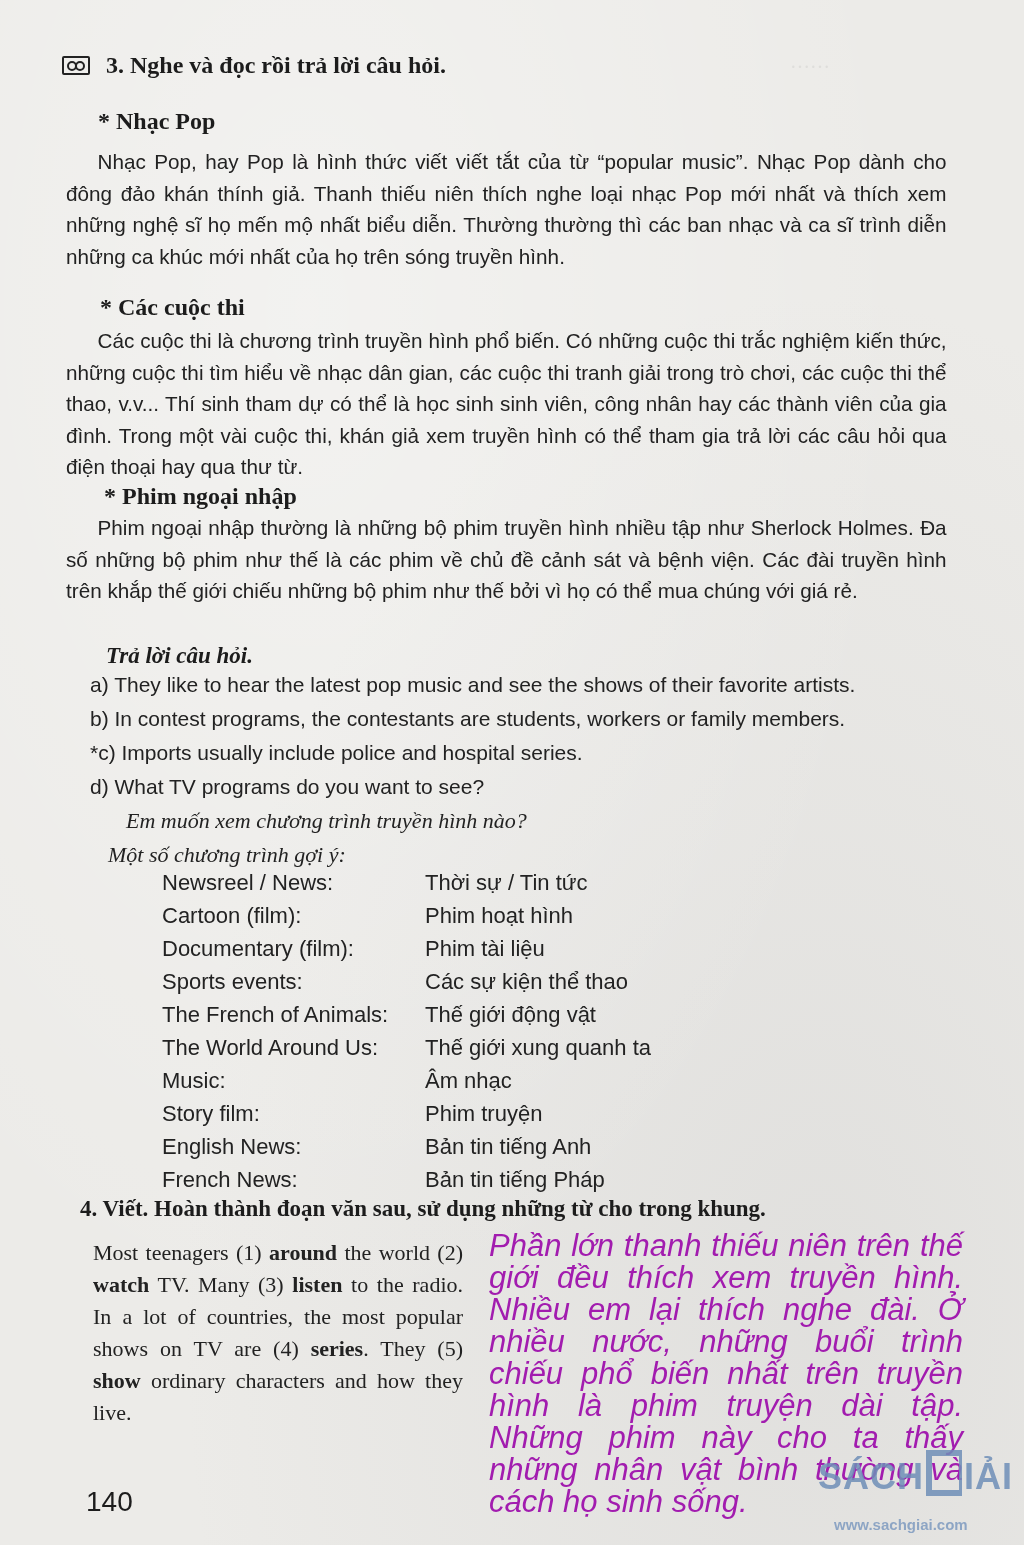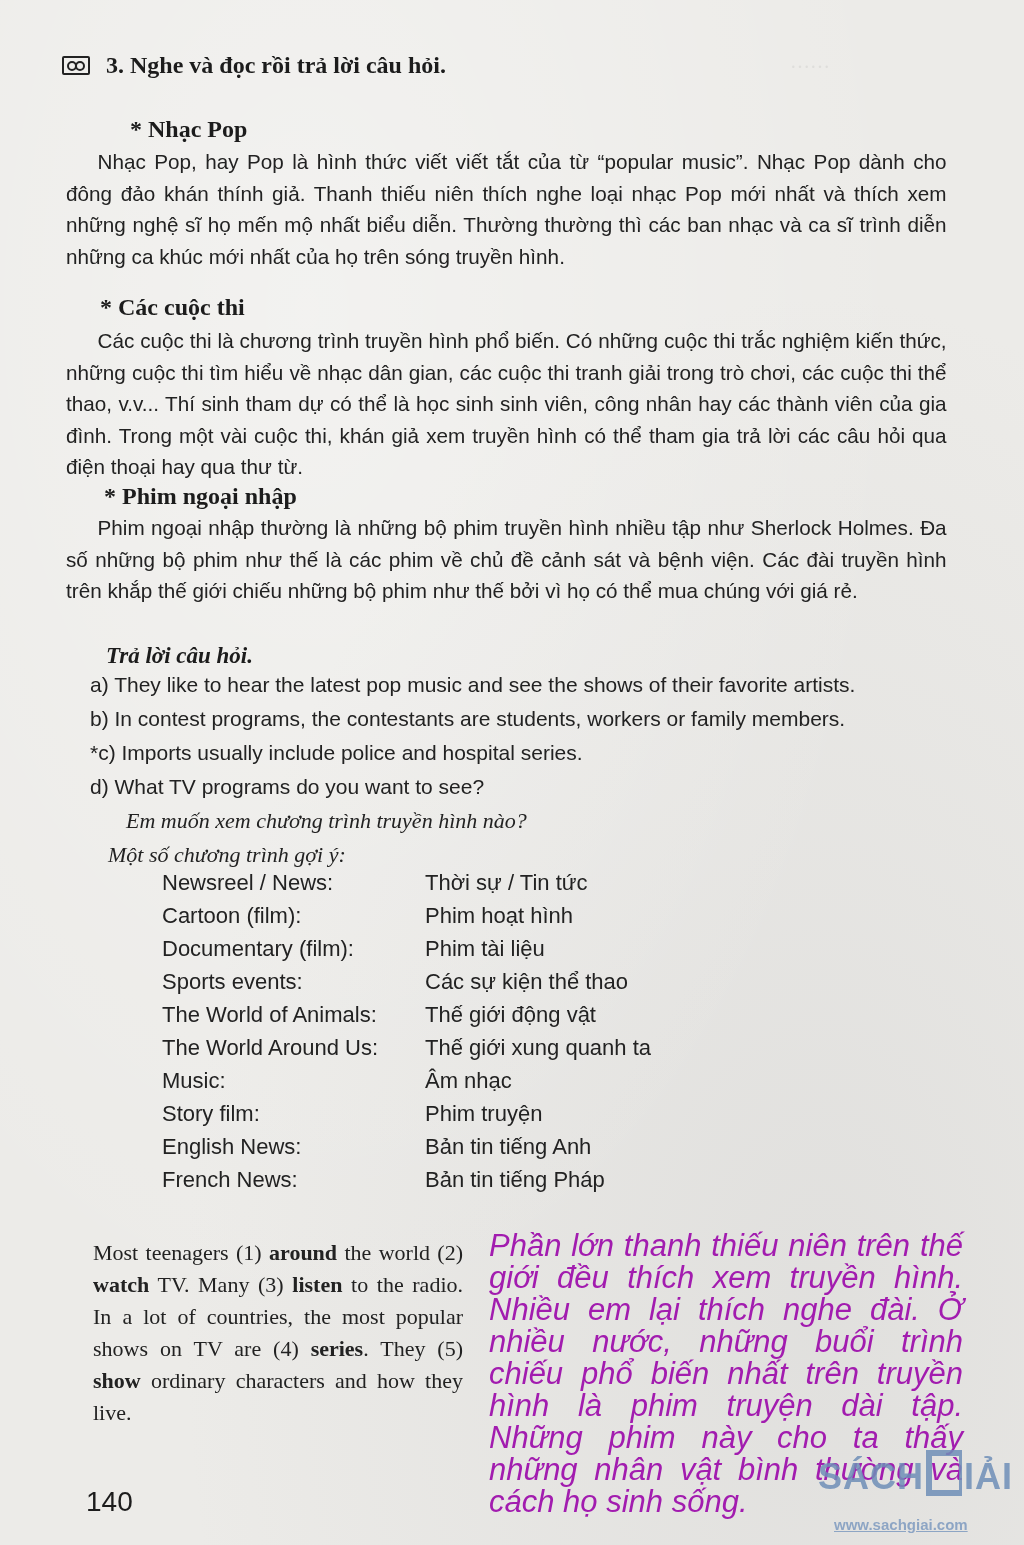--- a/index.html
+++ b/index.html
@@ -42,38 +42,38 @@
 
   .fill-en { position: absolute; left: 93px; top: 1237px; width: 370px; font-family: "Liberation Serif", serif; font-size: 22px; line-height: 32px; text-align: justify; text-align-last: left; color: #222; }
   .fill-en b { font-weight: bold; }
   .fill-vi { position: absolute; left: 489px; top: 1230px; width: 474px; font-family: Liberation Sans, sans-serif; font-style: italic; font-size: 31px; line-height: 32px; text-align: justify; color: #a21caf; }
 
   .page-num { left: 86px; top: 1486px; font-family: "Liberation Sans", sans-serif; font-size: 28px; }
 
   .watermark { position: absolute; left: 818px; top: 1440px; width: 200px; height: 100px; }
   .wm-text { position: absolute; left: 0; top: 14px; font-family: "Liberation Sans", sans-serif; font-weight: bold; font-size: 36px; color: #6f8fb8; letter-spacing: 1px; opacity: 0.85; display: flex; align-items: center; }
   .wm-logo { display: inline-block; width: 36px; height: 46px; border: 6px solid #6f8fb8; border-right-width: 3px; box-sizing: border-box; margin: 0 2px; position: relative; top: -4px; }
-  .wm-url { position: absolute; left: 16px; top: 76px; font-family: "Liberation Sans", sans-serif; font-weight: bold; font-size: 15px; color: #7f9bc0; opacity: 0.85; text-decoration: underline; }
+  .wm-url { position: absolute; left: 16px; top: 76px; font-family: "Liberation Sans", sans-serif; font-weight: bold; font-size: 15px; color: #7f9bc0; opacity: 0.85; }
 
   .ghost { position: absolute; color: rgba(120,120,120,0.12); font-family: "Liberation Serif", serif; font-size: 20px; white-space: nowrap; }
 </style>
 </head>
 <body>
 
 <div class="page">
 
   <div class="ghost" style="left:790px;top:50px;">……</div>
 
   <div class="abs ex-title">
     <span class="tape-icon"></span>
     <span>3. Nghe và đọc rồi trả lời câu hỏi.</span>
   </div>
 
 
-  <div class="abs subhead" style="left:98px;top:116px;margin-left:32px;">* Nhạc Pop</div>
+  <div class="abs subhead" style="left:98px;top:108px;">* Nhạc Pop</div>
   <div class="para" style="top:146px;"><span class="indent"></span><span>Nhạc Pop, hay Pop là hình thức viết viết tắt của từ “popular music”. Nhạc Pop dành cho đông đảo khán thính giả. Thanh thiếu niên thích nghe loại nhạc Pop mới nhất và thích xem những nghệ sĩ họ mến mộ nhất biểu diễn. Thường thường thì các ban nhạc và ca sĩ trình diễn những ca khúc mới nhất của họ trên sóng truyền hình.</span></div>
 
   <div class="abs subhead" style="left:100px;top:294px;">* Các cuộc thi</div>
   <div class="para" style="top:325px;"><span class="indent"></span><span>Các cuộc thi là chương trình truyền hình phổ biến. Có những cuộc thi trắc nghiệm kiến thức, những cuộc thi tìm hiểu về nhạc dân gian, các cuộc thi tranh giải trong trò chơi, các cuộc thi thể thao, v.v... Thí sinh tham dự có thể là học sinh sinh viên, công nhân hay các thành viên của gia đình. Trong một vài cuộc thi, khán giả xem truyền hình có thể tham gia trả lời các câu hỏi qua điện thoại hay qua thư từ.</span></div>
 
   <div class="abs subhead" style="left:104px;top:483px;">* Phim ngoại nhập</div>
   <div class="para" style="top:512px;"><span class="indent"></span><span>Phim ngoại nhập thường là những bộ phim truyền hình nhiều tập như Sherlock Holmes. Đa số những bộ phim như thế là các phim về chủ đề cảnh sát và bệnh viện. Các đài truyền hình trên khắp thế giới chiếu những bộ phim như thế bởi vì họ có thể mua chúng với giá rẻ.</span></div>
 
   <div class="abs italic-head">Trả lời câu hỏi.</div>
 
@@ -97,21 +97,21 @@
       </div>
     <div class="row">
         <span class="en">Documentary (film):</span>
         <span>Phim tài liệu</span>
       </div>
     <div class="row">
         <span class="en">Sports events:</span>
         <span>Các sự kiện thể thao</span>
       </div>
     <div class="row">
-        <span class="en">The World of Animals:</span>
+        <span class="en">The French of Animals:</span>
         <span>Thế giới động vật</span>
       </div>
     <div class="row">
         <span class="en">The World Around Us:</span>
         <span>Thế giới xung quanh ta</span>
       </div>
     <div class="row">
         <span class="en">Music:</span>
         <span>Âm nhạc</span>
       </div>
@@ -122,20 +122,21 @@
     <div class="row">
         <span class="en">English News:</span>
         <span>Bản tin tiếng Anh</span>
       </div>
     <div class="row">
         <span class="en">French News:</span>
         <span>Bản tin tiếng Pháp</span>
       </div>
   </div>
 
+  <div class="abs ex4-title">4.  Viết. Hoàn thành đoạn văn sau, sử dụng những từ cho trong khung.</div>
 
   <div class="fill-en"><span>Most teenagers (1) </span><b>around</b><span> the world (2) </span><b>watch</b><span> TV. Many (3) </span><b>listen</b><span> to the radio. In a lot of countries, the most popular shows on TV are (4) </span><b>series</b><span>. They (5) </span><b>show</b><span> ordinary characters and how they live.</span></div>
 
   <div class="fill-vi">Phần lớn thanh thiếu niên trên thế giới đều thích xem truyền hình. Nhiều em lại thích nghe đài. Ở nhiều nước, những buổi trình chiếu phổ biến nhất trên truyền hình là phim truyện dài tập. Những phim này cho ta thấy những nhân vật bình thường và cách họ sinh sống.</div>
 
   <div class="abs page-num">140</div>
 
   <div class="watermark">
     <div class="wm-text">
       <span>SÁCH</span>

